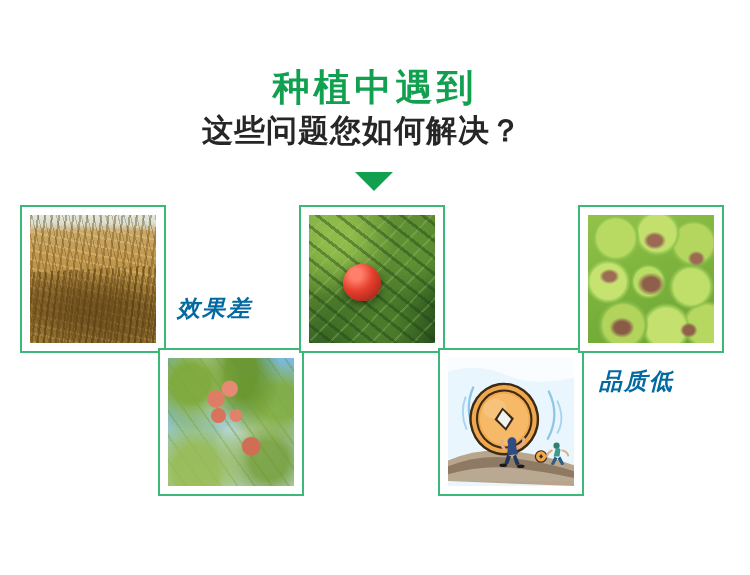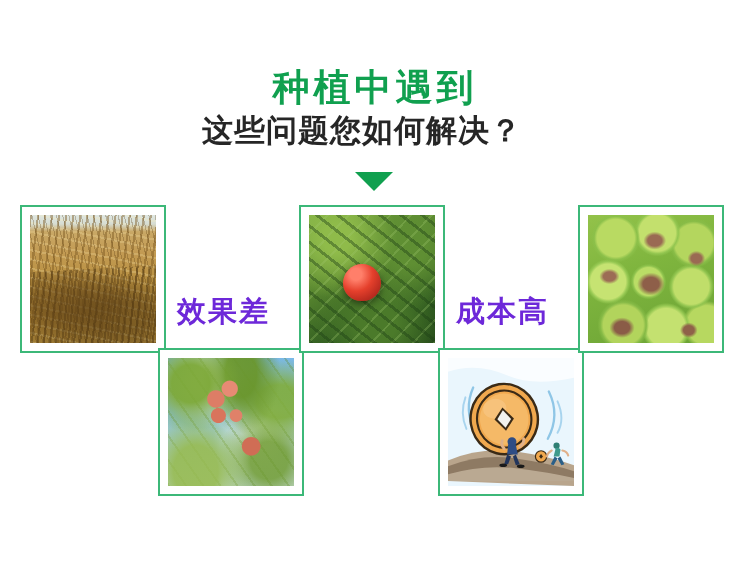--- a/index.html
+++ b/index.html
@@ -43,24 +43,25 @@
   }
   .frame .photo{
     width:100%;height:100%;
     background-size:cover;background-position:center;
     position:relative;overflow:hidden;
   }
 
   
   .label{
     position:absolute;
-    font-size:29px;font-weight:bold;letter-spacing:2px;
-    color:#6d28d9;
+    font-size:23px;font-weight:bold;letter-spacing:2px;
+    color:#0369a1;
     white-space:nowrap;
     line-height:1;
+    font-style:italic;
   }
 
   
   .ph-field{
     background:
       linear-gradient(180deg,#dfe7e2 0%,#d7ddd2 7%,#c9a866 13%,#c29a52 30%,#b8903f 55%,#ae8636 80%,#9d7a33 100%);
   }
   .ph-field::before{
     content:"";position:absolute;inset:0;
     background-image:
@@ -235,20 +236,20 @@
           <path d="M-1 -3 q3 -2 5 1 l-1 7 l-6 0 Z" fill="#3e9a8c"></path>
           <path d="M-2 5 l-4 8 l3 1 l4 -7 Z" fill="#2a5f88"></path>
           <path d="M4 5 l4 8 l-3 1 l-4 -7 Z" fill="#2a5f88"></path>
           <path d="M-5 -1 q-4 2 -5 6" stroke="#e0b089" stroke-width="2.2" fill="none" stroke-linecap="round"></path>
           <path d="M6 -1 q5 1 6 5" stroke="#e0b089" stroke-width="2.2" fill="none" stroke-linecap="round"></path>
         </g>
       </svg>
     </div>
   </div>
 
-  <div class="label" style="left:456px;top:297px;">成本高</div>
 
   <div class="frame" style="left:578px;top:205px;width:146px;height:148px;">
     <div class="photo ph-plums"></div>
   </div>
 
+  <div class="label" style="left:599px;top:370px;">品质低</div>
 
 </div>
 
 </body></html>

